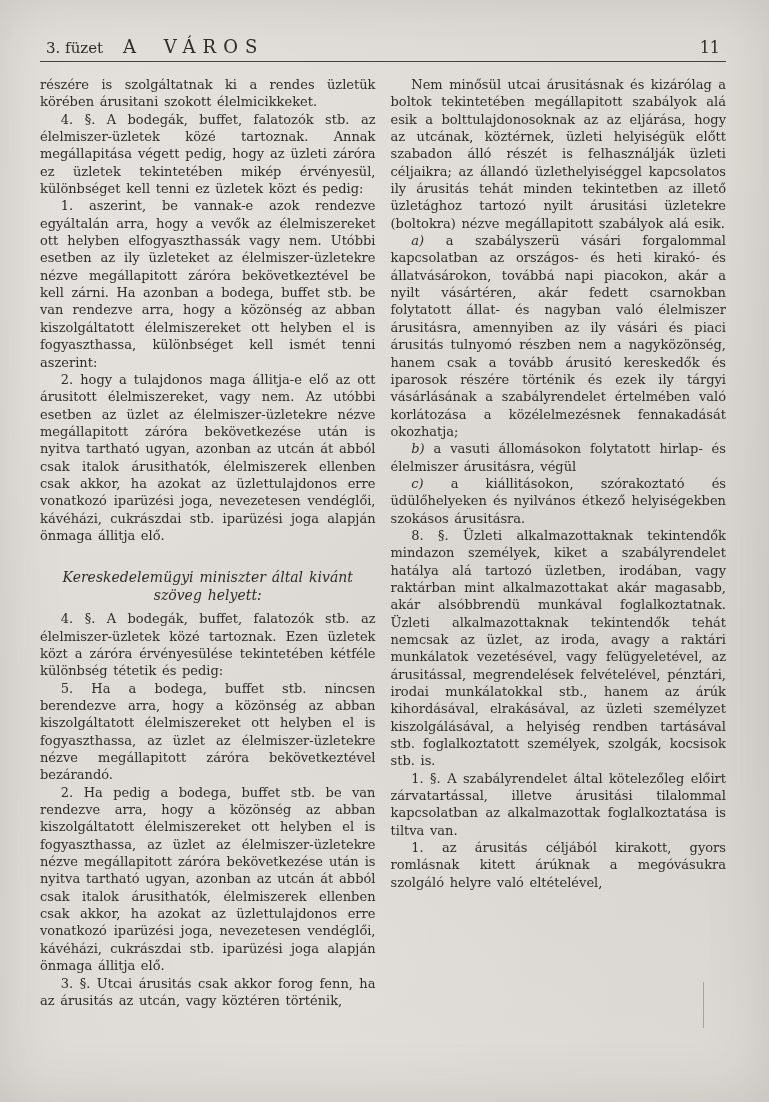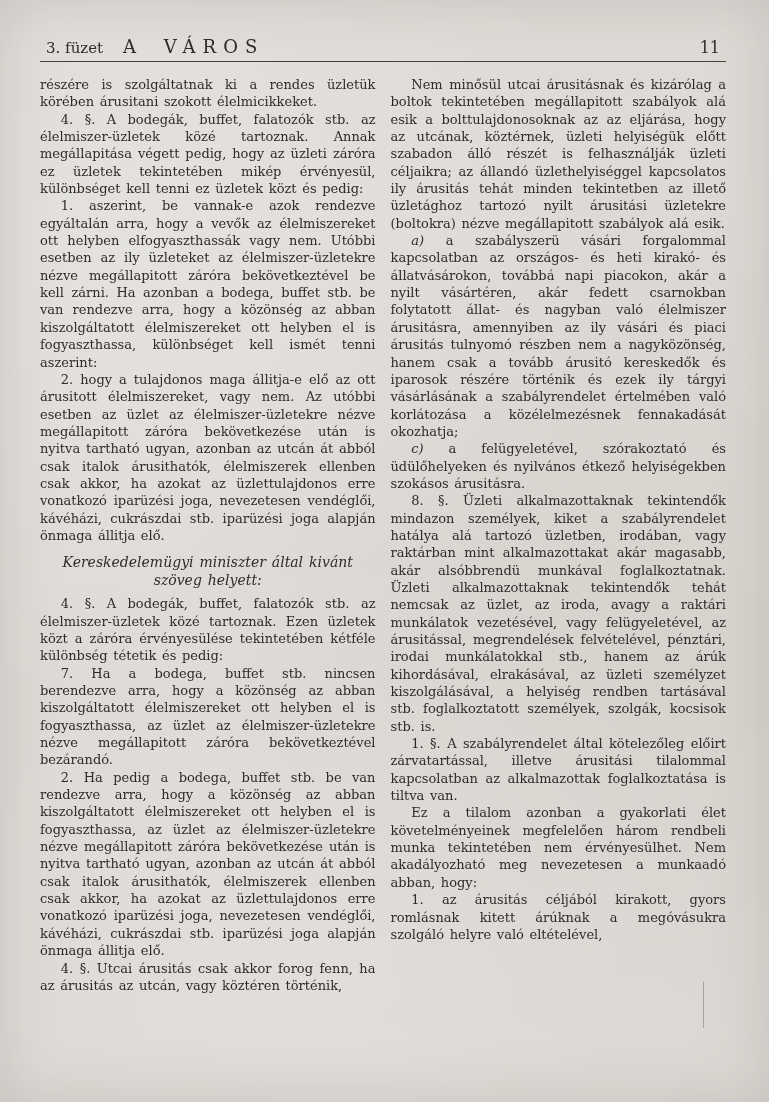--- a/index.html
+++ b/index.html
@@ -64,21 +64,21 @@
     margin: 0;
     font-size: 13px;
     line-height: 17.35px;
     word-spacing: 1.5px;
   }
   .col p.indent { text-indent: 1.6em; }
   .col p.subhead-italic {
     font-style: italic;
     text-align: center;
     text-indent: 0;
-    margin: 9px 14px 6px 14px;
+    margin: 24px 14px 6px 14px;
     font-size: 14px;
     line-height: 18px;
   }
   .lead-it { font-style: italic; }
   
   .scan-artifact {
     position: absolute;
     left: 703px;
     top: 982px;
     width: 1px;
@@ -99,32 +99,32 @@
 
   <div class="cols">
 
     <div class="col">
       <p>részére is szolgáltatnak ki a rendes üzletük körében árusitani szokott élelmicikkeket.</p>
       <p class="indent">4. §. A bodegák, buffet, falatozók stb. az élelmiszer-üzletek közé tartoznak. Annak megállapitása végett pedig, hogy az üzleti záróra ez üzletek tekintetében mikép érvényesül, különbséget kell tenni ez üzletek közt és pedig:</p>
       <p class="indent">1. aszerint, be vannak-e azok rendezve egyáltalán arra, hogy a vevők az élelmiszereket ott helyben elfogyaszthassák vagy nem. Utóbbi esetben az ily üzleteket az élelmiszer-üzletekre nézve megállapitott záróra bekövetkeztével be kell zárni. Ha azonban a bodega, buffet stb. be van rendezve arra, hogy a közönség az abban kiszolgáltatott élelmiszereket ott helyben el is fogyaszthassa, különbséget kell ismét tenni aszerint:</p>
       <p class="indent">2. hogy a tulajdonos maga állitja-e elő az ott árusitott élelmiszereket, vagy nem. Az utóbbi esetben az üzlet az élelmiszer-üzletekre nézve megállapitott záróra bekövetkezése után is nyitva tartható ugyan, azonban az utcán át abból csak italok árusithatók, élelmiszerek ellenben csak akkor, ha azokat az üzlettulajdonos erre vonatkozó iparüzési joga, nevezetesen vendéglői, kávéházi, cukrászdai stb. iparüzési joga alapján önmaga állitja elő.</p>
       <p class="subhead-italic">Kereskedelemügyi miniszter által kivánt szöveg helyett:</p>
       <p class="indent">4. §. A bodegák, buffet, falatozók stb. az élelmiszer-üzletek közé tartoznak. Ezen üzletek közt a záróra érvényesülése tekintetében kétféle különbség tétetik és pedig:</p>
-      <p class="indent">7. Ha a bodega, buffet stb. nincsen berendezve arra, hogy a közönség az abban kiszolgáltatott élelmiszereket ott helyben el is fogyaszthassa, az üzlet az élelmiszer-üzletekre nézve megállapitott záróra bekövetkeztével bezárandó.</p>
+      <p class="indent">5. Ha a bodega, buffet stb. nincsen berendezve arra, hogy a közönség az abban kiszolgáltatott élelmiszereket ott helyben el is fogyaszthassa, az üzlet az élelmiszer-üzletekre nézve megállapitott záróra bekövetkeztével bezárandó.</p>
       <p class="indent">2. Ha pedig a bodega, buffet stb. be van rendezve arra, hogy a közönség az abban kiszolgáltatott élelmiszereket ott helyben el is fogyaszthassa, az üzlet az élelmiszer-üzletekre nézve megállapitott záróra bekövetkezése után is nyitva tartható ugyan, azonban az utcán át abból csak italok árusithatók, élelmiszerek ellenben csak akkor, ha azokat az üzlettulajdonos erre vonatkozó iparüzési joga, nevezetesen vendéglői, kávéházi, cukrászdai stb. iparüzési joga alapján önmaga állitja elő.</p>
-      <p class="indent">4. §. Utcai árusitás csak akkor forog fenn, ha az árusitás az utcán, vagy köztéren történik,</p>
+      <p class="indent">3. §. Utcai árusitás csak akkor forog fenn, ha az árusitás az utcán, vagy köztéren történik,</p>
     </div>
 
     <div class="col">
       <p class="indent">Nem minősül utcai árusitásnak és kizárólag a boltok tekintetében megállapitott szabályok alá esik a bolttulajdonosoknak az az eljárása, hogy az utcának, köztérnek, üzleti helyiségük előtt szabadon álló részét is felhasználják üzleti céljaikra; az állandó üzlethelyiséggel kapcsolatos ily árusitás tehát minden tekintetben az illető üzletághoz tartozó nyilt árusitási üzletekre (boltokra) nézve megállapitott szabályok alá esik.</p>
       <p class="indent"><span class="lead-it">a)</span><span> a szabályszerü vásári forgalommal kapcsolatban az országos- és heti kirakó- és állatvásárokon, továbbá napi piacokon, akár a nyilt vásártéren, akár fedett csarnokban folytatott állat- és nagyban való élelmiszer árusitásra, amennyiben az ily vásári és piaci árusitás tulnyomó részben nem a nagyközönség, hanem csak a tovább árusitó kereskedők és iparosok részére történik és ezek ily tárgyi vásárlásának a szabályrendelet értelmében való korlátozása a közélelmezésnek fennakadását okozhatja;</span></p>
-      <p class="indent"><span class="lead-it">c)</span><span> a felügyeletével, szórakoztató és üdülőhelyeken és nyilvános étkező helyiségekben szokásos árusitásra.</span></p>
+      <p class="indent"><span class="lead-it">b)</span><span> a vasuti állomásokon folytatott hirlap- és élelmiszer árusitásra, végül</span></p>
+      <p class="indent"><span class="lead-it">c)</span><span> a kiállitásokon, szórakoztató és üdülőhelyeken és nyilvános étkező helyiségekben szokásos árusitásra.</span></p>
       <p class="indent">8. §. Üzleti alkalmazottaknak tekintendők mindazon személyek, kiket a szabályrendelet hatálya alá tartozó üzletben, irodában, vagy raktárban mint alkalmazottakat akár magasabb, akár alsóbbrendü munkával foglalkoztatnak. Üzleti alkalmazottaknak tekintendők tehát nemcsak az üzlet, az iroda, avagy a raktári munkálatok vezetésével, vagy felügyeletével, az árusitással, megrendelések felvételével, pénztári, irodai munkálatokkal stb., hanem az árúk kihordásával, elrakásával, az üzleti személyzet kiszolgálásával, a helyiség rendben tartásával stb. foglalkoztatott személyek, szolgák, kocsisok stb. is.</p>
       <p class="indent">1. §. A szabályrendelet által kötelezőleg előirt zárvatartással, illetve árusitási tilalommal kapcsolatban az alkalmazottak foglalkoztatása is tiltva van.</p>
-      <p class="indent">Ez a tilalom azonban a gyakorlati élet követelményeinek megfelelően három rendbeli munka tekintetében nem érvényesülhet. Nem akadályozható meg nevezetesen a munkaadó abban, hogy:</p>
       <p class="indent">1. az árusitás céljából kirakott, gyors romlásnak kitett árúknak a megóvásukra szolgáló helyre való eltételével,</p>
 
     </div>
 
   </div>
 </div>
 
 <div class="scan-artifact"></div>
 
 </body></html>

